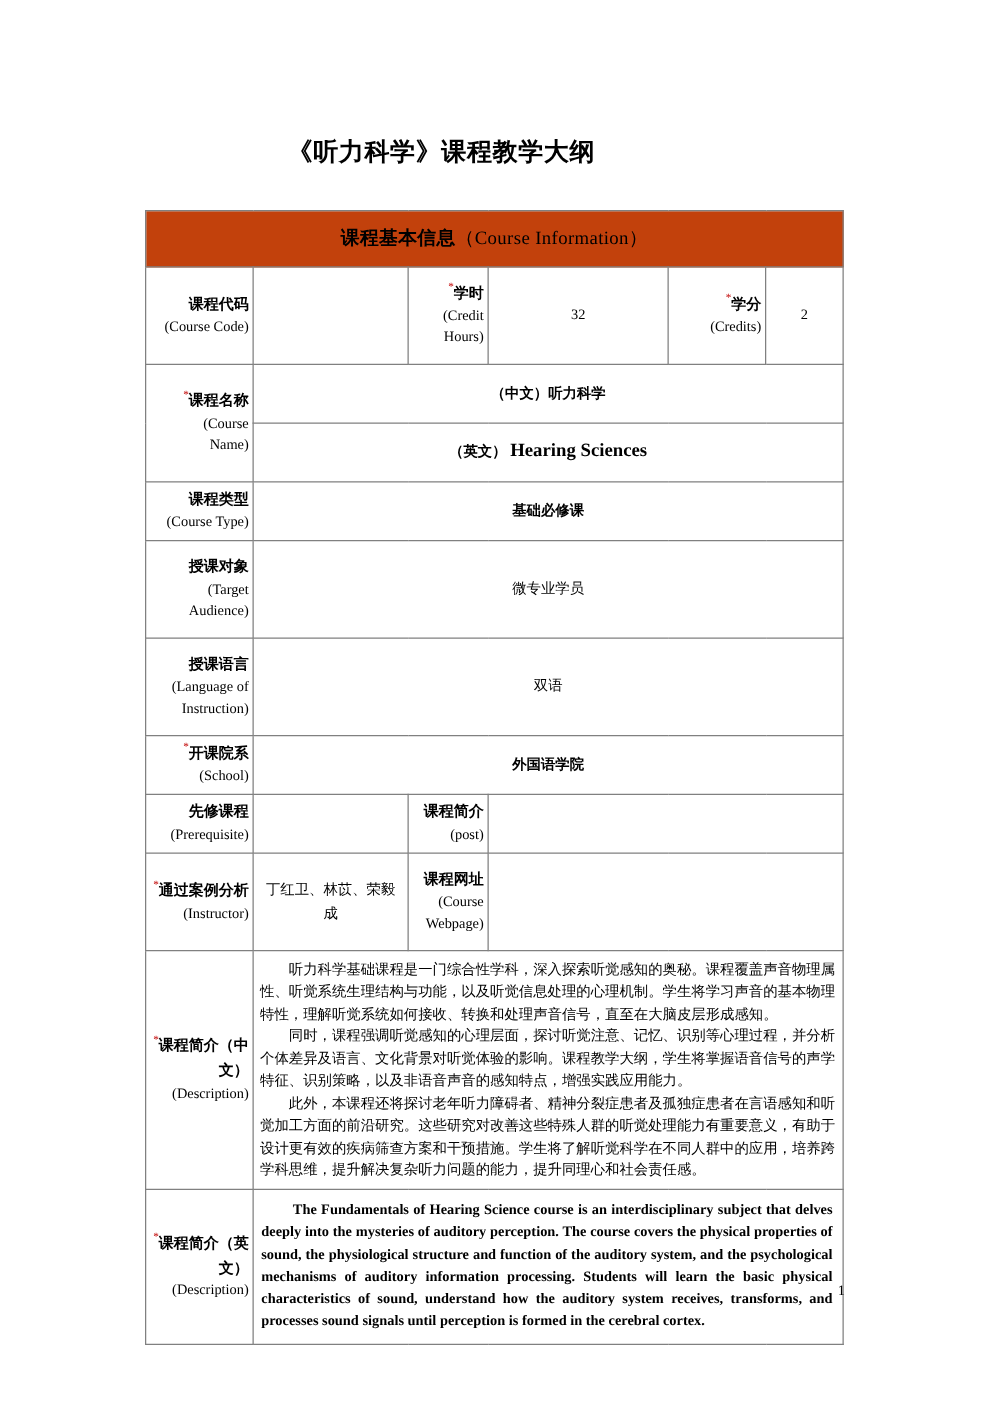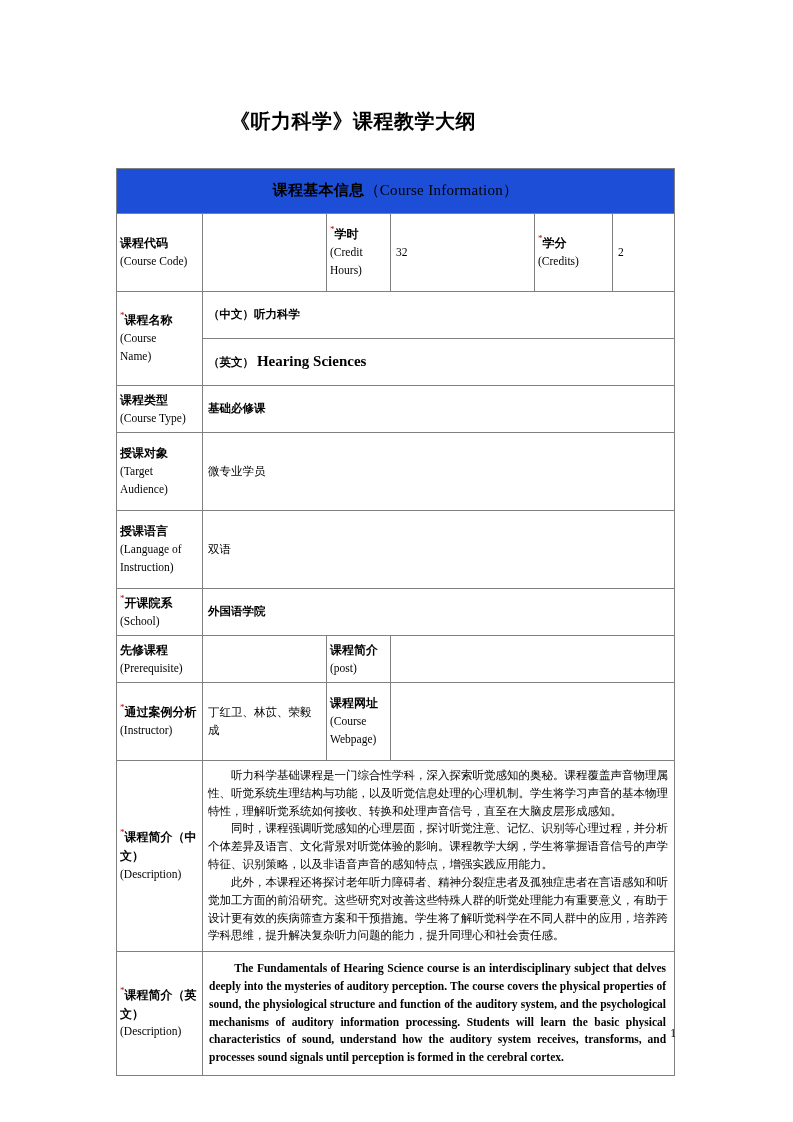--- a/index.html
+++ b/index.html
@@ -41,57 +41,57 @@
     table-layout: fixed;
   }
   table.info td {
     border: 1px solid #808080;
     padding: 0;
     vertical-align: middle;
     font-size: 11.5px;
     line-height: 1.55;
   }
   .hdr {
-    background: #1d4ed8;
+    background: #c2410c;
     text-align: center;
     font-family: "DejaVu Sans", "Liberation Sans", sans-serif;
     font-weight: bold;
     font-size: 15px !important;
     height: 44px;
     letter-spacing: 0.3px;
   }
   .hdr .en {
     font-family: "Liberation Serif", serif;
     font-weight: normal;
     font-size: 15px;
   }
   
   .lbl {
-    text-align: left;
+    text-align: right;
     padding: 4px 3px !important;
   }
   .lbl .cn {
     font-family: "DejaVu Sans", "Liberation Sans", sans-serif;
     font-weight: bold;
     font-size: 12px;
   }
   .lbl .en {
     font-family: "Liberation Serif", serif;
     font-size: 11.5px;
     display: block;
   }
   .star {
     color: #c00000;
     font-family: "Liberation Serif", serif;
     font-size: 9px;
     vertical-align: top;
     line-height: 1;
   }
   .val {
-    text-align: left;
+    text-align: center;
     padding: 3px 5px !important;
     font-family: "Liberation Serif", serif;
     font-size: 11.5px;
   }
   .val .cn {
     font-family: "DejaVu Sans", "Liberation Sans", sans-serif;
     font-size: 11.5px;
   }
   .val .en {
     font-family: "Liberation Serif", serif;

